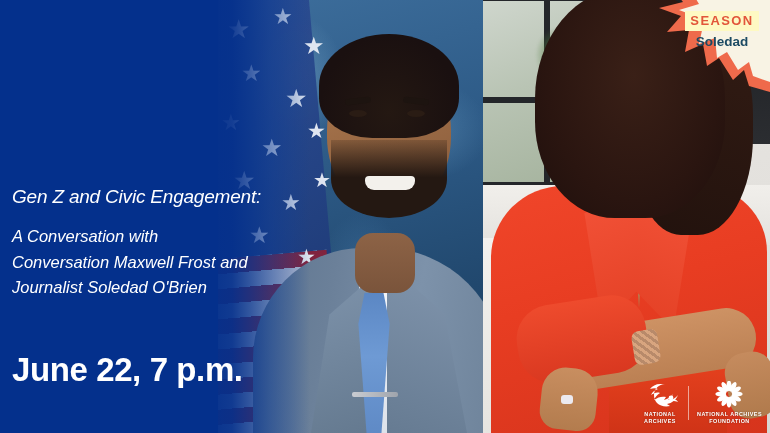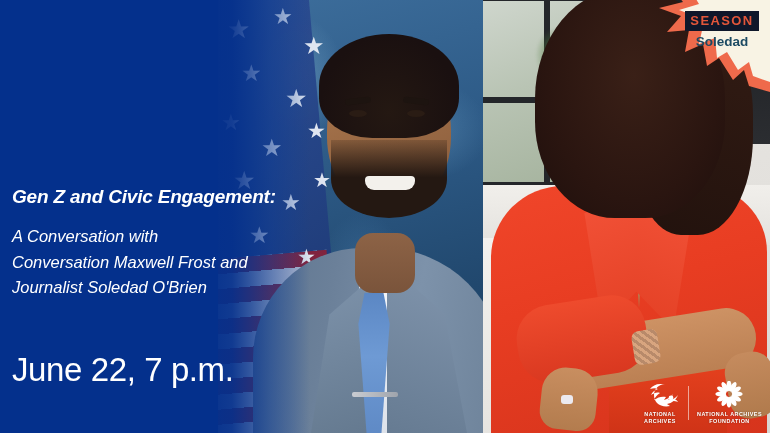--- a/index.html
+++ b/index.html
@@ -227,40 +227,40 @@
   }
 
   
   .headline{
     position:absolute;left:12px;top:46px;width:300px;
     color:#fff;font-size:40px;line-height:1.10;font-weight:300;
     letter-spacing:-.6px;
   }
   .subtitle{
     position:absolute;left:12px;top:186px;width:300px;
-    color:#fff;font-size:19px;font-weight:bold;font-style:italic;letter-spacing:-.2px;
+    color:#fff;font-size:19px;font-weight:normal;font-style:italic;letter-spacing:-.2px;
   }
   .body-lines{
     position:absolute;left:12px;top:224px;width:300px;
     color:#fff;font-size:16.5px;font-style:italic;line-height:1.55;
   }
   .datetime{
     position:absolute;left:12px;top:351px;width:320px;
-    color:#fff;font-size:33px;font-weight:normal;letter-spacing:-.4px;
+    color:#fff;font-size:33px;font-weight:bold;letter-spacing:-.4px;
   }
 
   
   .badge-wrap{position:absolute;right:0;top:0;width:125px;height:92px;}
   .badge-burst{position:absolute;inset:0;}
   .badge-text{position:absolute;right:6px;top:8px;width:84px;text-align:center;}
   .badge-civic{
     color:#1c4a63;font-size:19px;font-weight:bold;letter-spacing:.8px;line-height:1;
   }
   .badge-season{
-    display:inline-block;background:#0f172a;color:#e2563a;
+    display:inline-block;background:#fef9c3;color:#e2563a;
     font-size:13px;font-weight:bold;letter-spacing:1.4px;line-height:1;
     padding:3px 5px 4px;margin-top:3px;
   }
   .badge-program{
     color:#1c4a63;font-size:13.5px;font-weight:bold;margin-top:4px;line-height:1;
   }
 
   
   .logos{
     position:absolute;right:8px;bottom:6px;height:48px;

